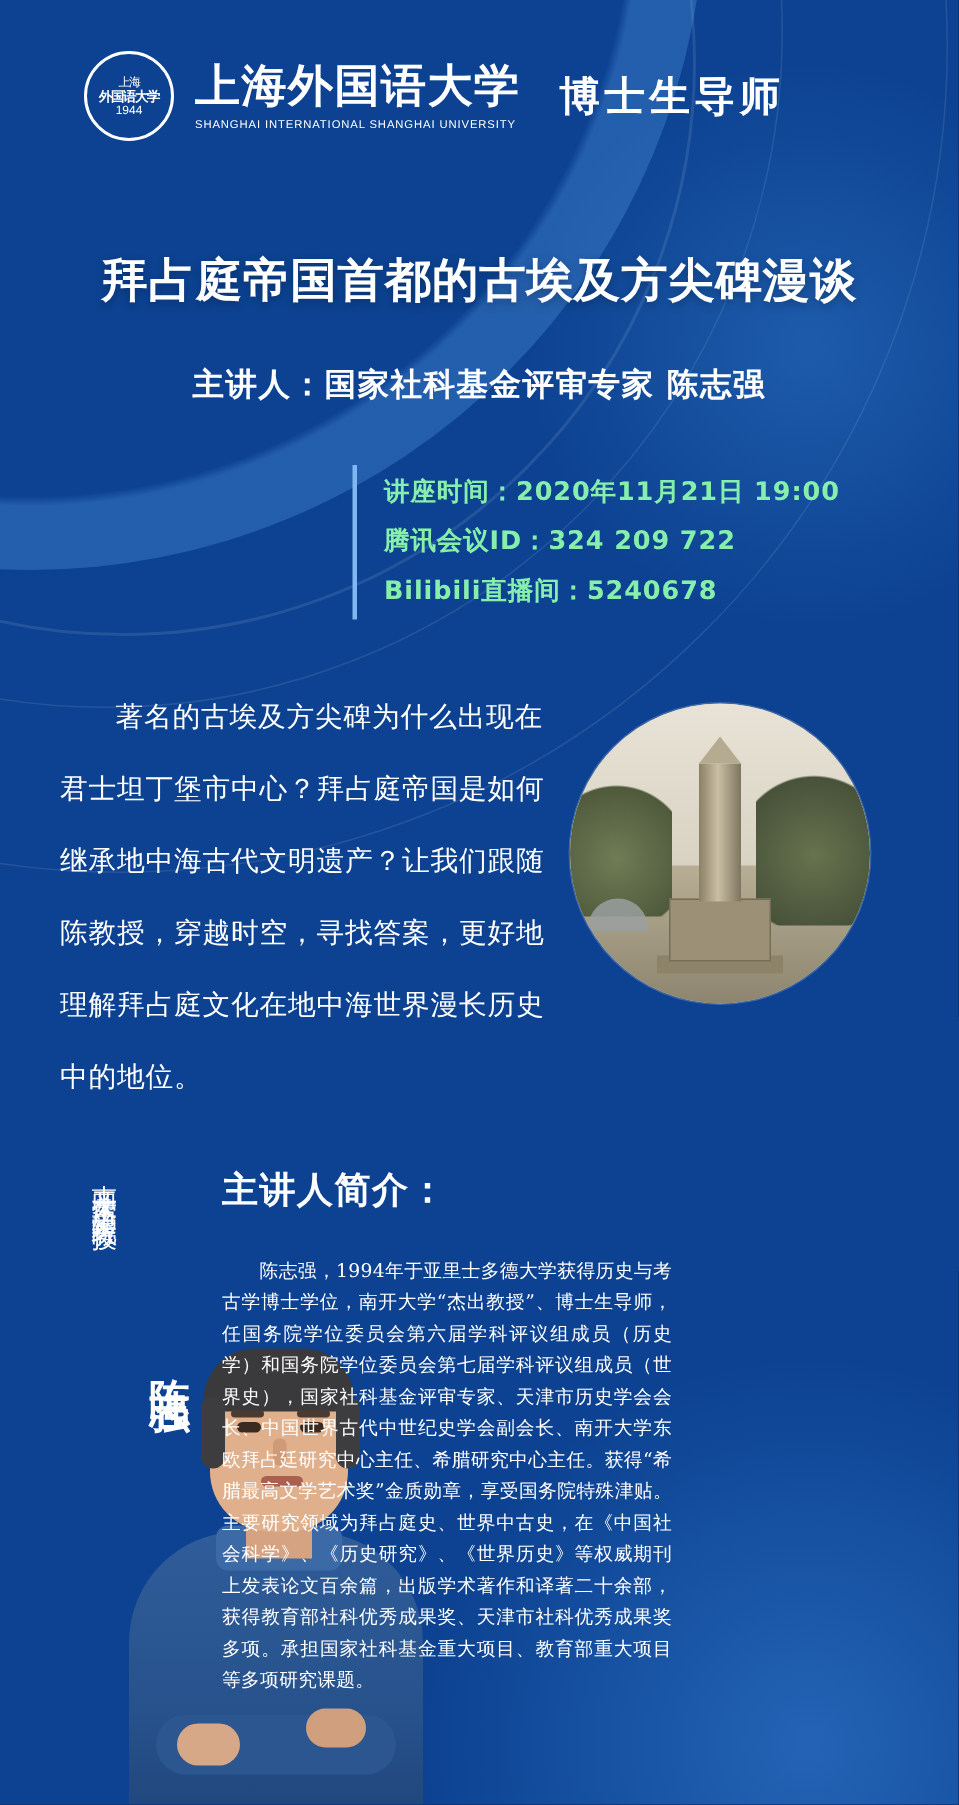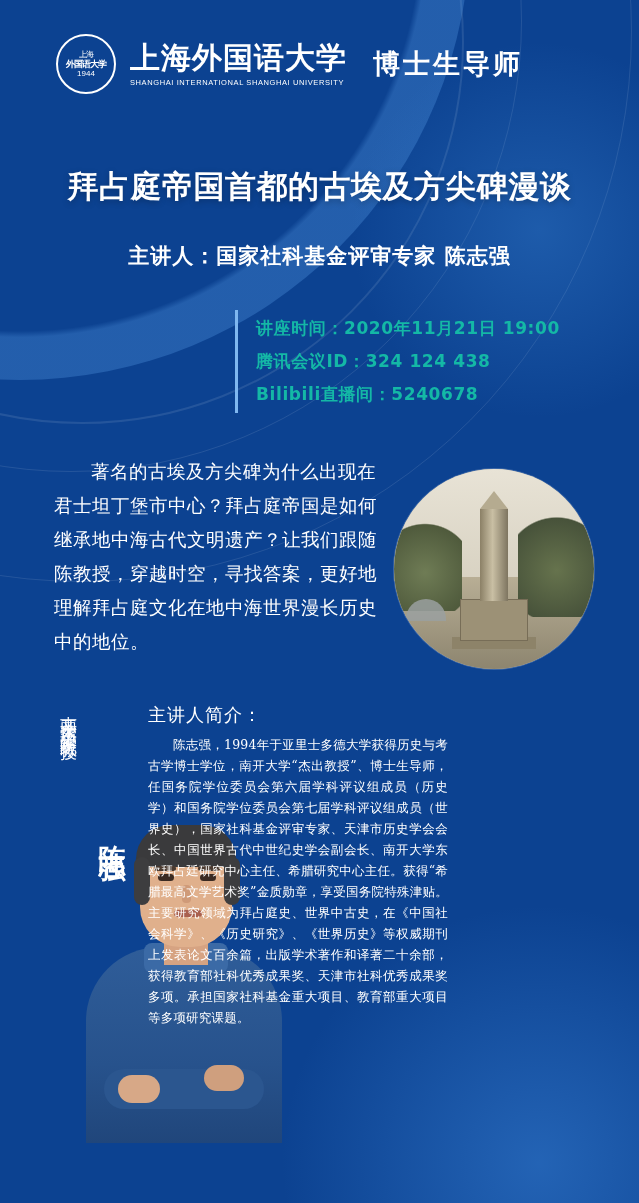--- a/index.html
+++ b/index.html
@@ -130,42 +130,42 @@
   
   .info-box {
     position: relative;
     margin: 34px 52px 0 auto;
     width: 352px;
     border-left: 3px solid #7fb7f0;
     padding: 2px 0 2px 18px;
     box-sizing: border-box;
   }
   .info-line {
-    color: #14b8a6;
+    color: #86efac;
     font-size: 17px;
     font-weight: bold;
     line-height: 33px;
     letter-spacing: 0.6px;
     font-family: "DejaVu Sans", "Liberation Sans", sans-serif;
     white-space: nowrap;
   }
 
   
   .abstract-row {
     position: relative;
     margin-top: 42px;
     display: flex;
     align-items: flex-start;
   }
   .abstract {
     width: 330px;
-    margin-left: 54px;
+    margin-left: 40px;
     color: #ffffff;
     font-size: 18.5px;
-    line-height: 34px;
+    line-height: 48px;
     text-indent: 2em;
     font-family: "DejaVu Serif", "Liberation Serif", serif;
     letter-spacing: 0.5px;
   }
   .photo-circle {
     width: 200px;
     height: 200px;
     border-radius: 50%;
     margin-left: 10px;
     margin-top: 14px;
@@ -266,24 +266,24 @@
   .pt-nose { position:absolute; left:104px; bottom:240px; width:9px; height:18px; background:#cf9a78; border-radius:4px; }
   .pt-mouth { position:absolute; left:96px; bottom:226px; width:28px; height:7px; background:#a9604f; border-radius:5px; }
 
   .bio {
     position: relative;
     margin-left: 18px;
     width: 300px;
     color: #ffffff;
   }
   .bio-title {
-    font-size: 18px;
-    font-weight: normal;
+    font-size: 24px;
+    font-weight: bold;
     letter-spacing: 1px;
-    margin-bottom: 7px;
+    margin-bottom: 27px;
     font-family: "DejaVu Sans", "Liberation Sans", sans-serif;
   }
   .bio-text {
     font-size: 12.5px;
     line-height: 21px;
     text-indent: 2em;
     text-align: justify;
     font-family: "DejaVu Serif", "Liberation Serif", serif;
     letter-spacing: 0.2px;
   }
@@ -314,21 +314,21 @@
   </div>
 
   <div class="title">拜占庭帝国首都的古埃及方尖碑漫谈</div>
 
   <div class="speaker-lines">
     <div class="speaker-line">主讲人：国家社科基金评审专家  陈志强</div>
   </div>
 
   <div class="info-box">
     <div class="info-line">讲座时间：2020年11月21日 19:00</div>
-    <div class="info-line">腾讯会议ID：324 124 438</div>
+    <div class="info-line">腾讯会议ID：324 209 722</div>
     <div class="info-line">Bilibili直播间：5240678</div>
   </div>
 
   <div class="abstract-row">
     <div class="abstract">著名的古埃及方尖碑为什么出现在君士坦丁堡市中心？拜占庭帝国是如何继承地中海古代文明遗产？让我们跟随陈教授，穿越时空，寻找答案，更好地理解拜占庭文化在地中海世界漫长历史中的地位。</div>
     <div class="photo-circle">
       <div class="ph-sky"></div>
       <div class="ph-ground"></div>
       <div class="ph-trees-l"></div>
       <div class="ph-trees-r"></div>

